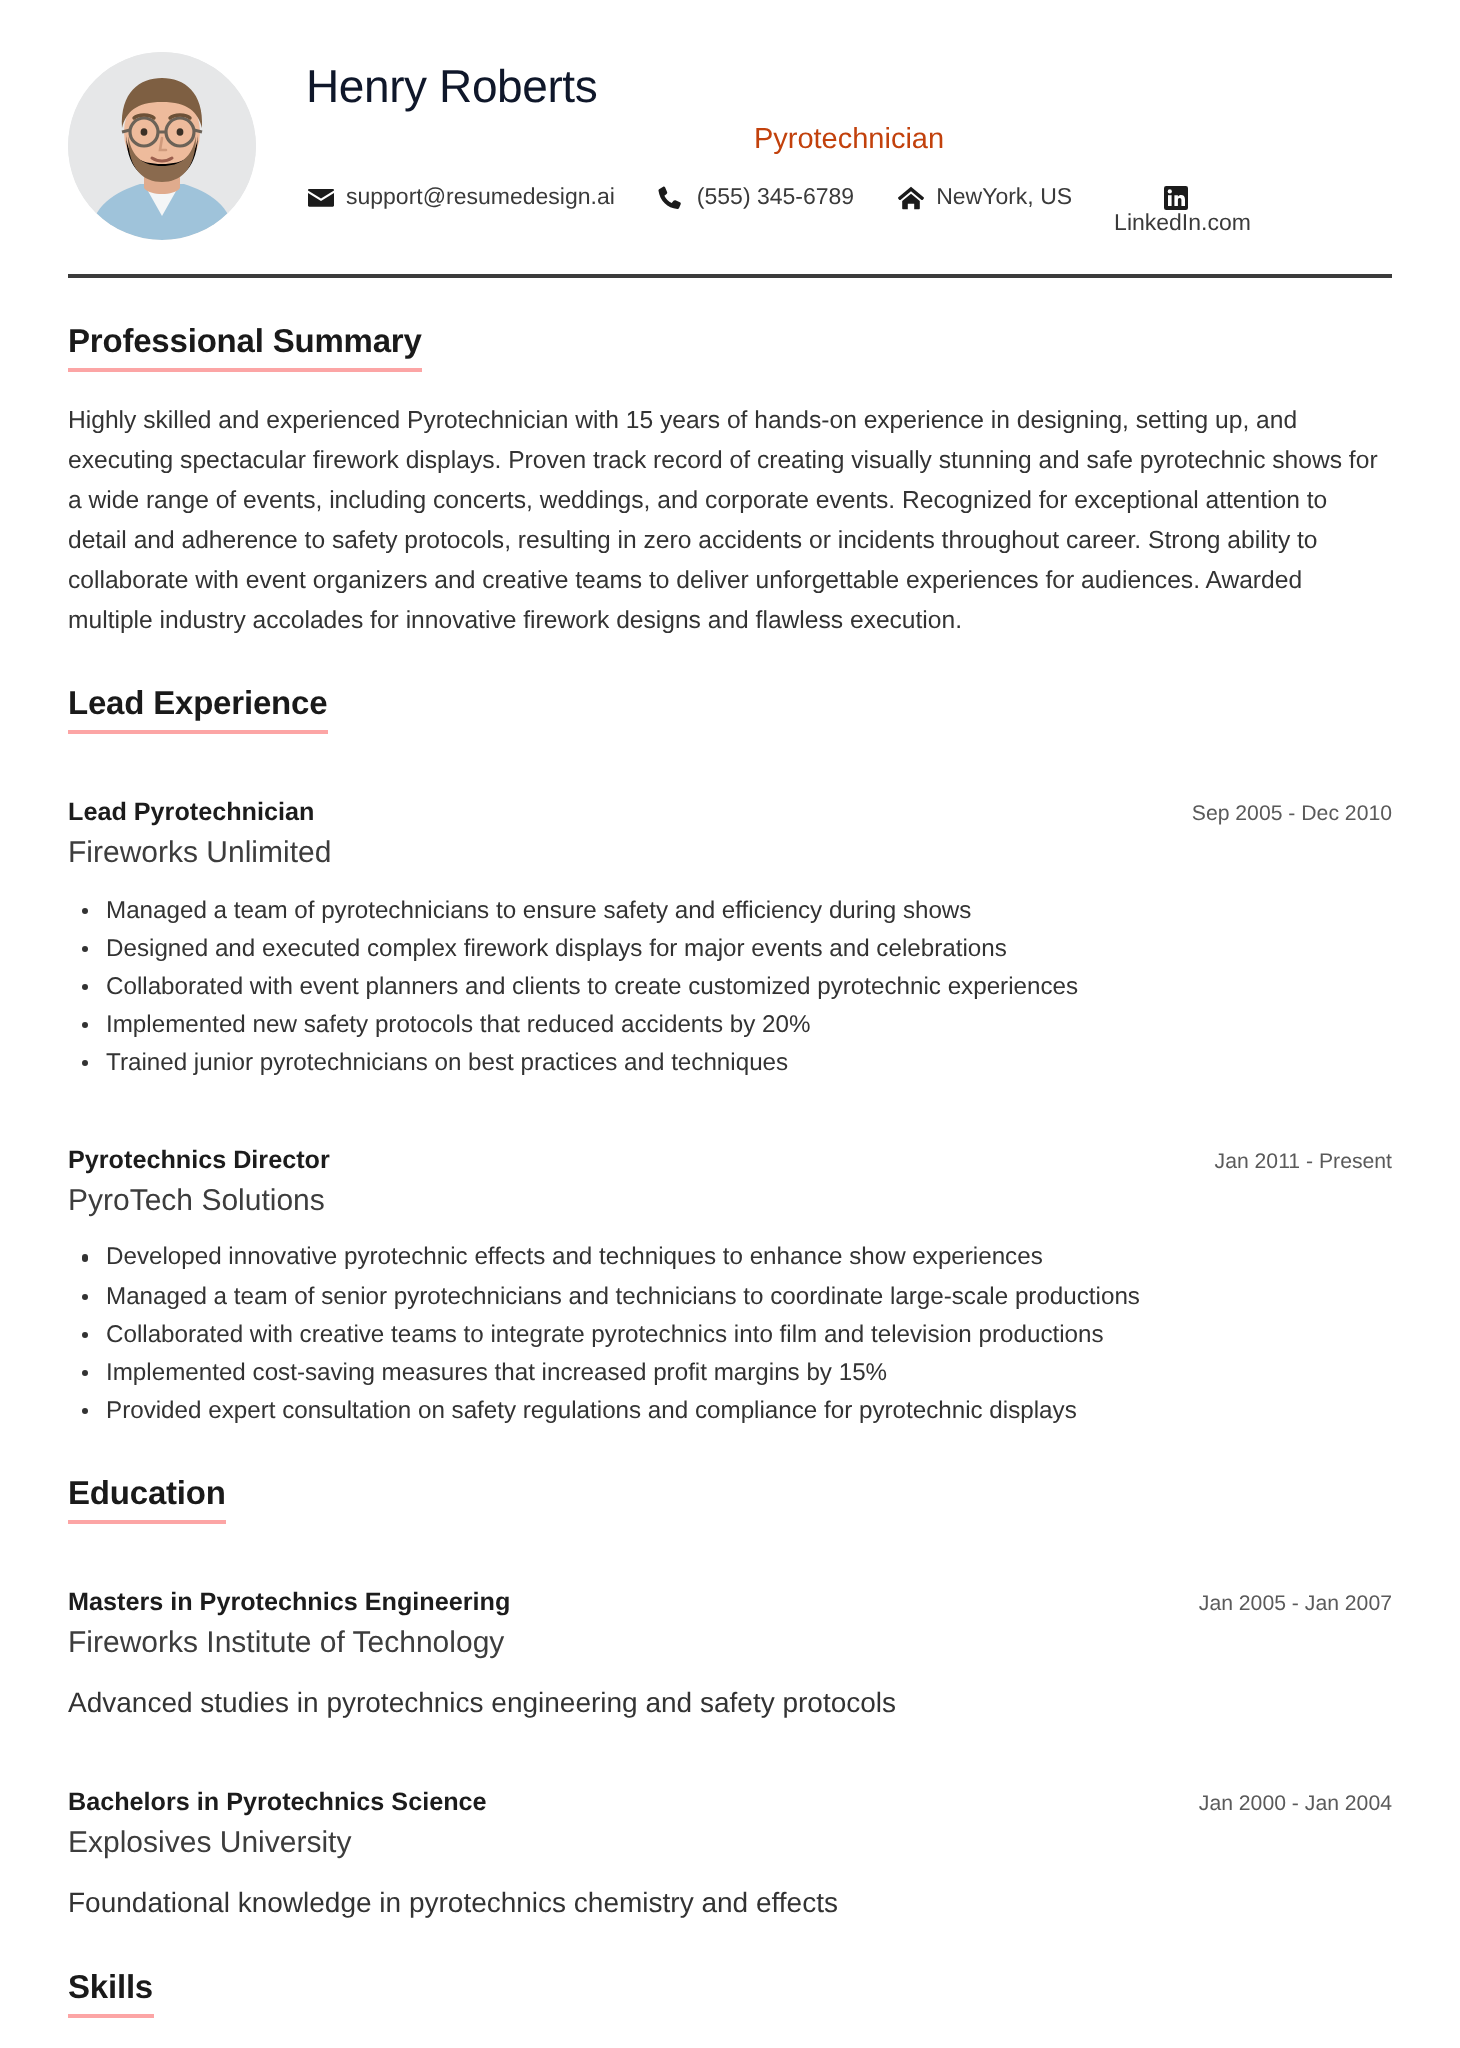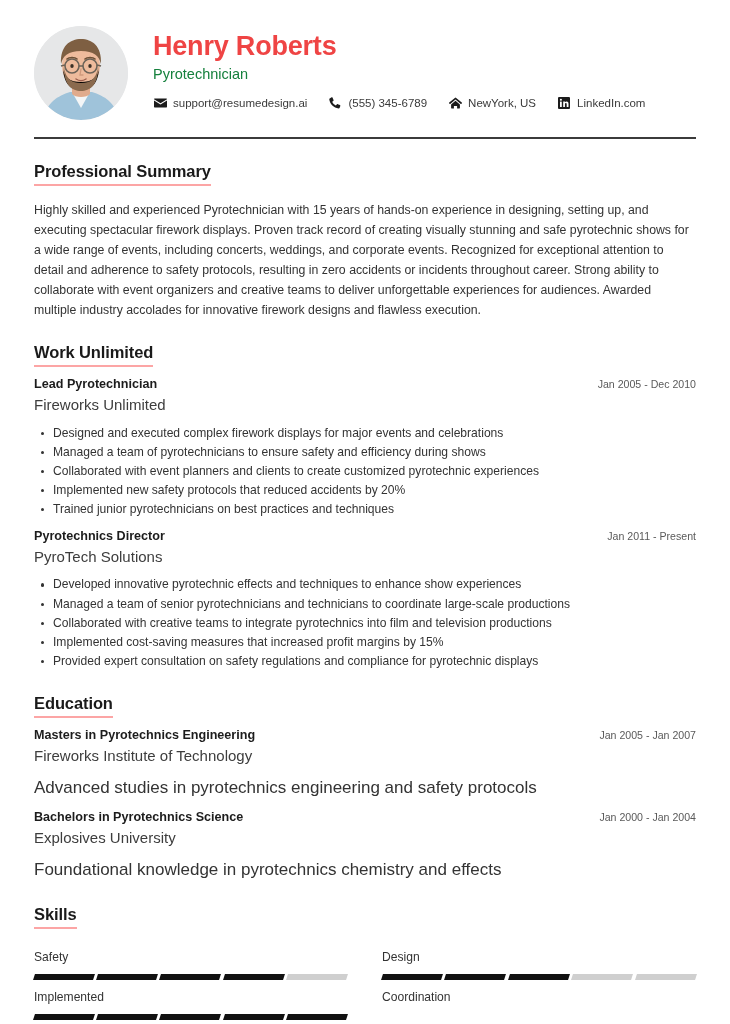--- a/index.html
+++ b/index.html
@@ -43,51 +43,52 @@
   .avatar svg { display: block; width: 100%; height: 100%; }
 
   .header-text {
     padding-left: 25px;
     padding-top: 5px;
     flex: 1 1 auto;
     min-width: 0;
   }
 
   .name {
-    font-size: 27px;
-    font-weight: bold;
+    font-size: 23px;
+    font-weight: normal;
     letter-spacing: -0.2px;
-    color: #ef4444;
+    color: #0f172a;
     line-height: 1.12;
   }
 
   .job-title {
     font-size: 14.5px;
-    color: #15803d;
+    color: #c2410c;
     margin-top: 5px;
     line-height: 1.2;
+    text-align: center;
   }
 
   .contact-row {
     display: flex;
     align-items: flex-start;
     flex-wrap: wrap;
     margin-top: 13px;
     gap: 0;
   }
 
   .contact-item {
     display: flex;
     align-items: center;
     font-size: 11.5px;
     color: #3a3a3a;
     margin-right: 21px;
     white-space: nowrap;
   }
-  .contact-item:last-child { margin-right: 0; }
+  .contact-item:last-child { margin-right: 0; flex-direction: column; }
 
   .contact-icon {
     display: inline-flex;
     align-items: center;
     justify-content: center;
     width: 14px;
     height: 13px;
     margin-right: 6px;
     flex: 0 0 14px;
   }
@@ -115,21 +116,21 @@
 
   .summary-text {
     margin-top: 14px;
     font-size: 12.3px;
     line-height: 1.63;
     color: #333333;
     text-align: left;
   }
 
   
-  .entry { margin-top: 10px; }
+  .entry { margin-top: 32px; }
   .entry:first-of-type { margin-top: 15px; }
 
   .entry-head {
     display: flex;
     align-items: baseline;
     justify-content: space-between;
     gap: 14px;
   }
 
   .entry-title {
@@ -147,21 +148,21 @@
   }
 
   .entry-org {
     font-size: 15px;
     color: #3d3d3d;
     margin-top: 2px;
     line-height: 1.3;
   }
 
   .entry-desc {
-    font-size: 17px;
+    font-size: 14px;
     color: #333333;
     margin-top: 11px;
     line-height: 1.4;
   }
 
   .bullets {
     margin-top: 9px;
     padding-left: 19px;
     list-style: none;
   }
@@ -320,31 +321,31 @@
   </div>
 
   <div class="header-rule"></div>
 
   <div class="section">
     <div class="section-title">Professional Summary</div>
     <p class="summary-text">Highly skilled and experienced Pyrotechnician with 15 years of hands-on experience in designing, setting up, and executing spectacular firework displays. Proven track record of creating visually stunning and safe pyrotechnic shows for a wide range of events, including concerts, weddings, and corporate events. Recognized for exceptional attention to detail and adherence to safety protocols, resulting in zero accidents or incidents throughout career. Strong ability to collaborate with event organizers and creative teams to deliver unforgettable experiences for audiences. Awarded multiple industry accolades for innovative firework designs and flawless execution.</p>
   </div>
 
   <div class="section">
-    <div class="section-title">Work Unlimited</div>
+    <div class="section-title">Lead Experience</div>
 
     <div class="entry">
       <div class="entry-head">
         <div class="entry-title">Lead Pyrotechnician</div>
-        <div class="entry-date">Jan 2005 - Dec 2010</div>
+        <div class="entry-date">Sep 2005 - Dec 2010</div>
       </div>
       <div class="entry-org">Fireworks Unlimited</div>
       <ul class="bullets">
+        <li>Managed a team of pyrotechnicians to ensure safety and efficiency during shows</li>
         <li>Designed and executed complex firework displays for major events and celebrations</li>
-        <li>Managed a team of pyrotechnicians to ensure safety and efficiency during shows</li>
         <li>Collaborated with event planners and clients to create customized pyrotechnic experiences</li>
         <li>Implemented new safety protocols that reduced accidents by 20%</li>
         <li>Trained junior pyrotechnicians on best practices and techniques</li>
       </ul>
     </div>
 
     <div class="entry">
       <div class="entry-head">
         <div class="entry-title">Pyrotechnics Director</div>
         <div class="entry-date">Jan 2011 - Present</div>

